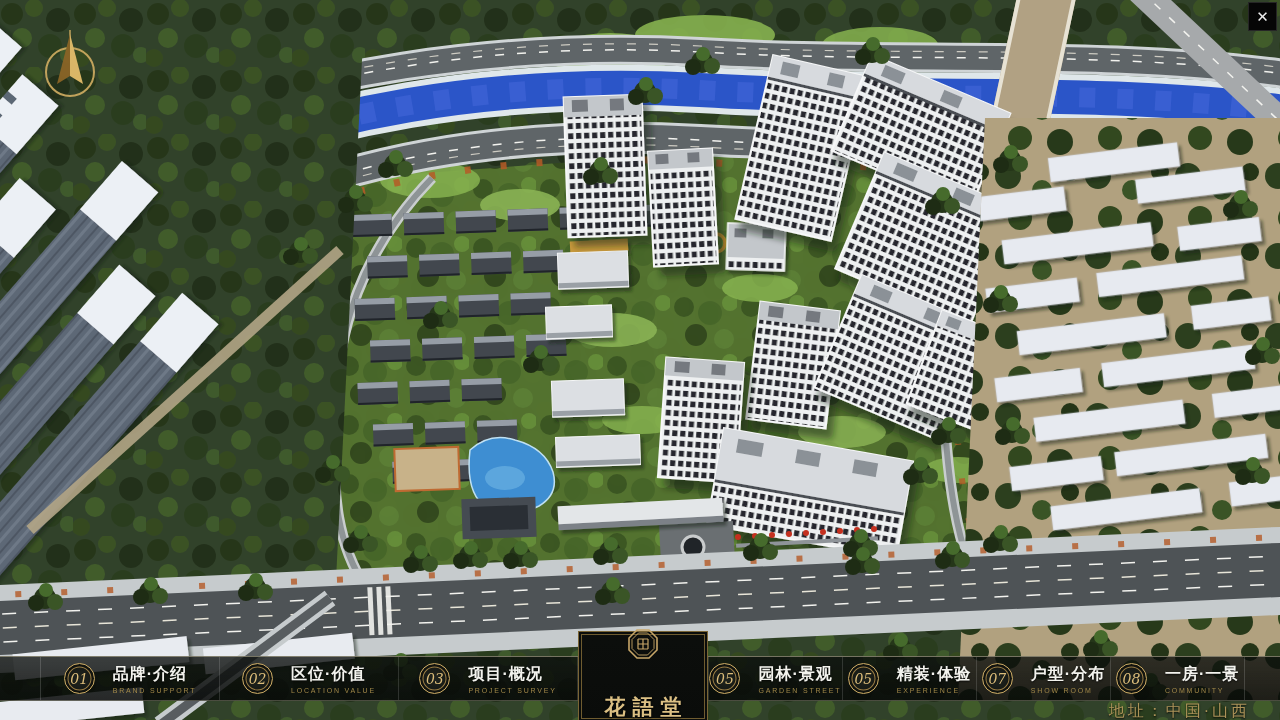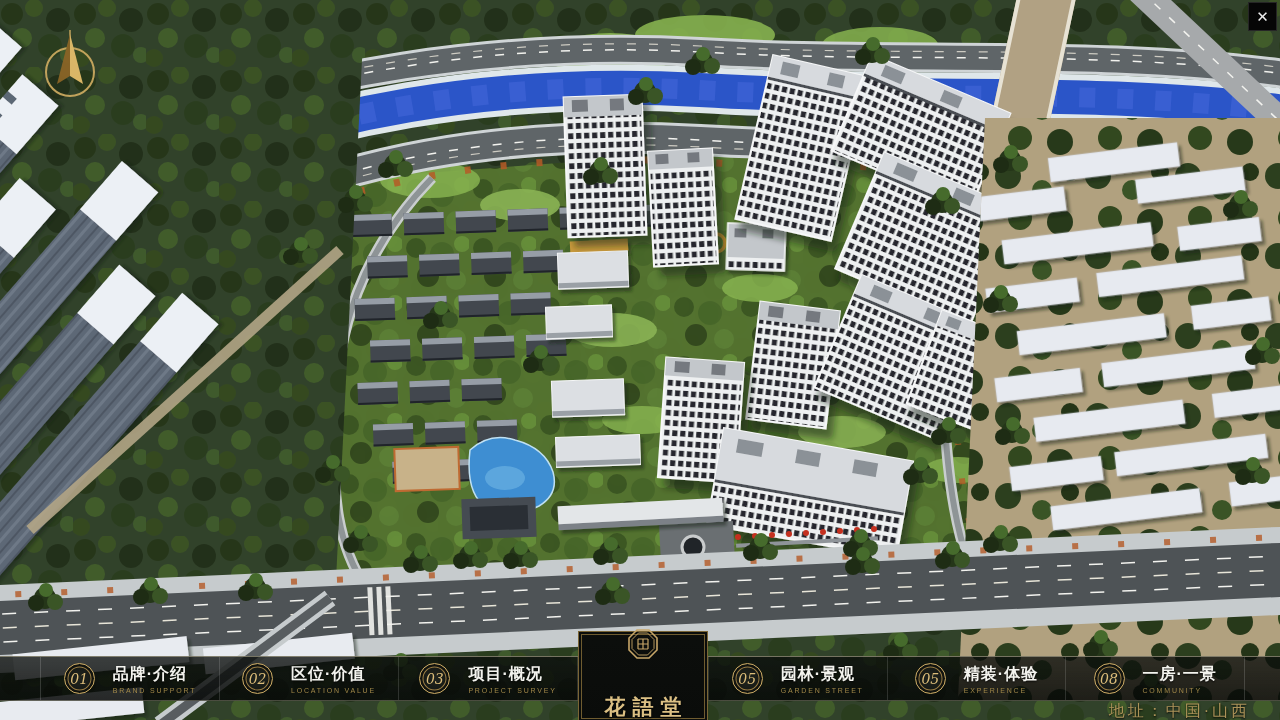--- a/index.html
+++ b/index.html
@@ -513,20 +513,29 @@
       <span class="badge">
             <i>05</i>
           </span>
       <span class="labels">
             <span class="zh">精装·体验</span>
             <span class="en">EXPERIENCE</span>
           </span>
     </div>
     <div class="nav-item">
       <span class="badge">
+            <i>07</i>
+          </span>
+      <span class="labels">
+            <span class="zh">户型·分布</span>
+            <span class="en">SHOW ROOM</span>
+          </span>
+    </div>
+    <div class="nav-item">
+      <span class="badge">
             <i>08</i>
           </span>
       <span class="labels">
             <span class="zh">一房·一景</span>
             <span class="en">COMMUNITY</span>
           </span>
     </div>
   </div>
 
   <div class="nav-gap-r"></div>

